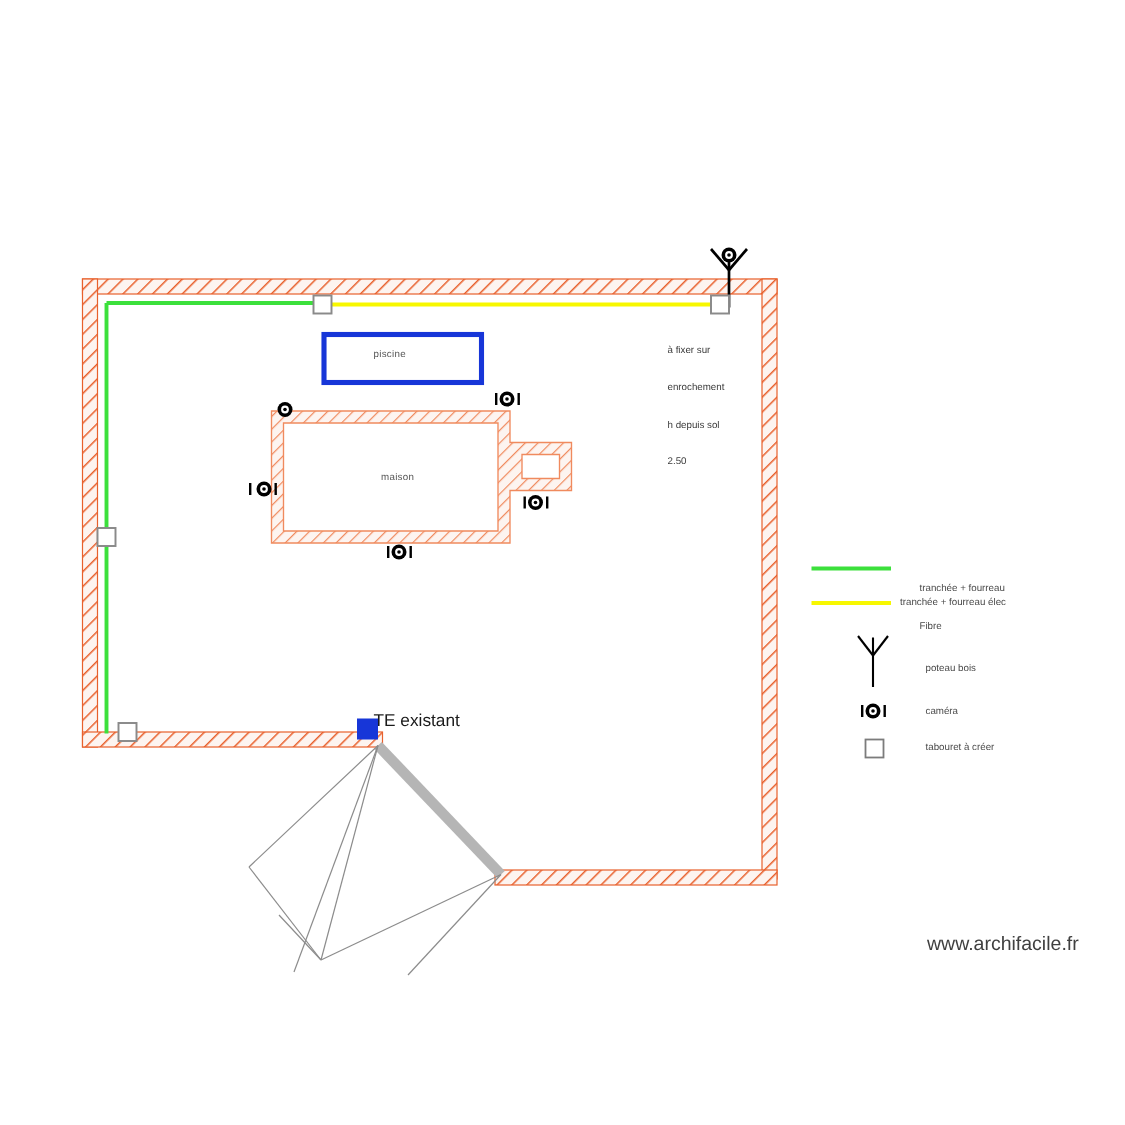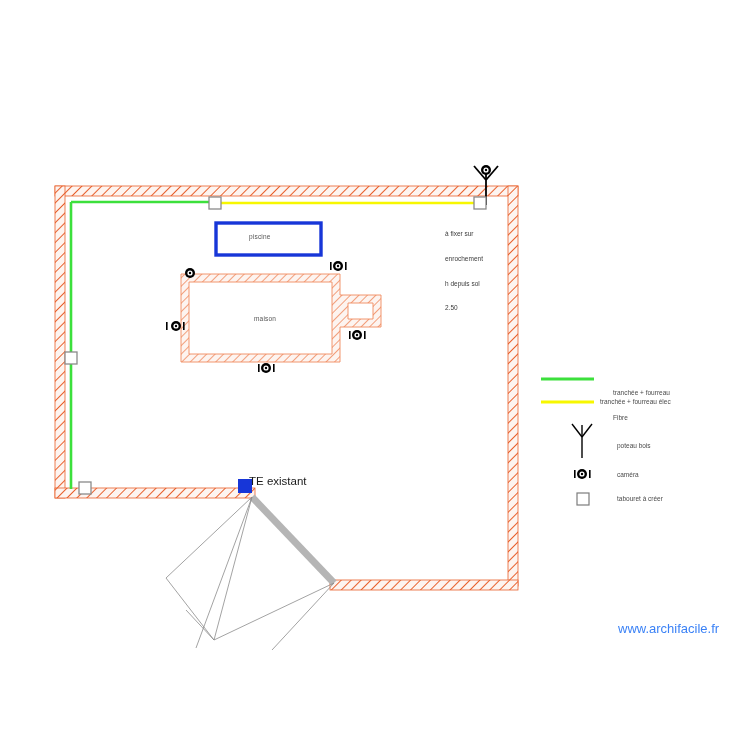--- a/index.html
+++ b/index.html
@@ -46,21 +46,21 @@
     color: #3b3b3b;
     line-height: 8.2px;
   }
   .lbl-legend {
     font-size: 6.5px;
     color: #4a4a4a;
     line-height: 8.4px;
   }
   .lbl-url {
     font-size: 13px;
-    color: #3b82f6;
+    color: #404040;
   }
 </style>
 </head>
 <body>
 
 <div id="plan-root">
 
   <svg class="plan-canvas" viewBox="0 0 750 750">
     <defs>
       <pattern id="hatchPat" width="7" height="7" patternTransform="rotate(45)" patternUnits="userSpaceOnUse">

